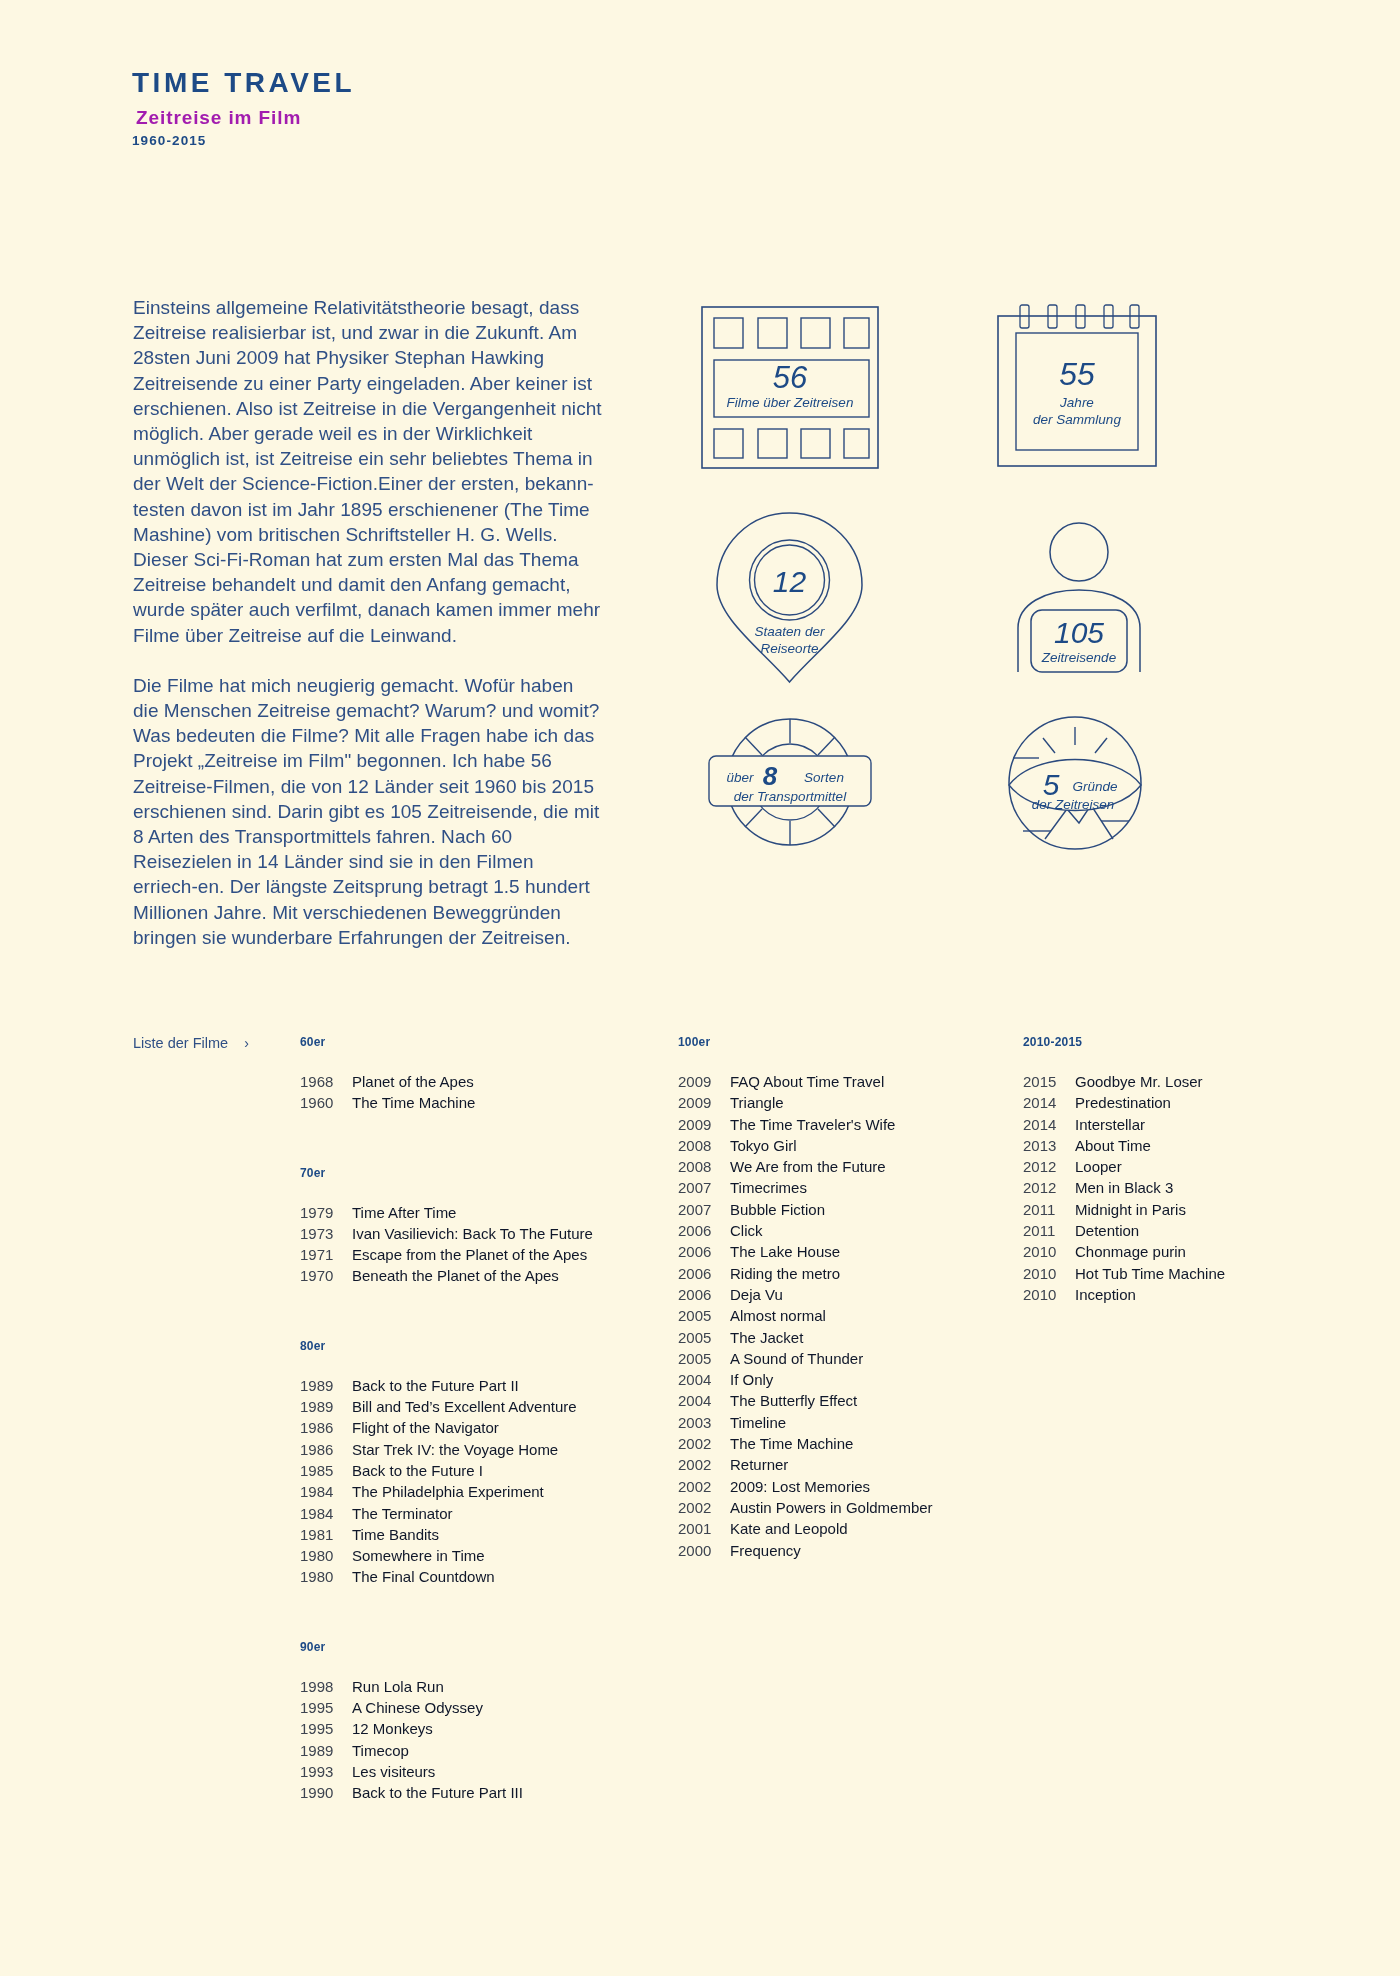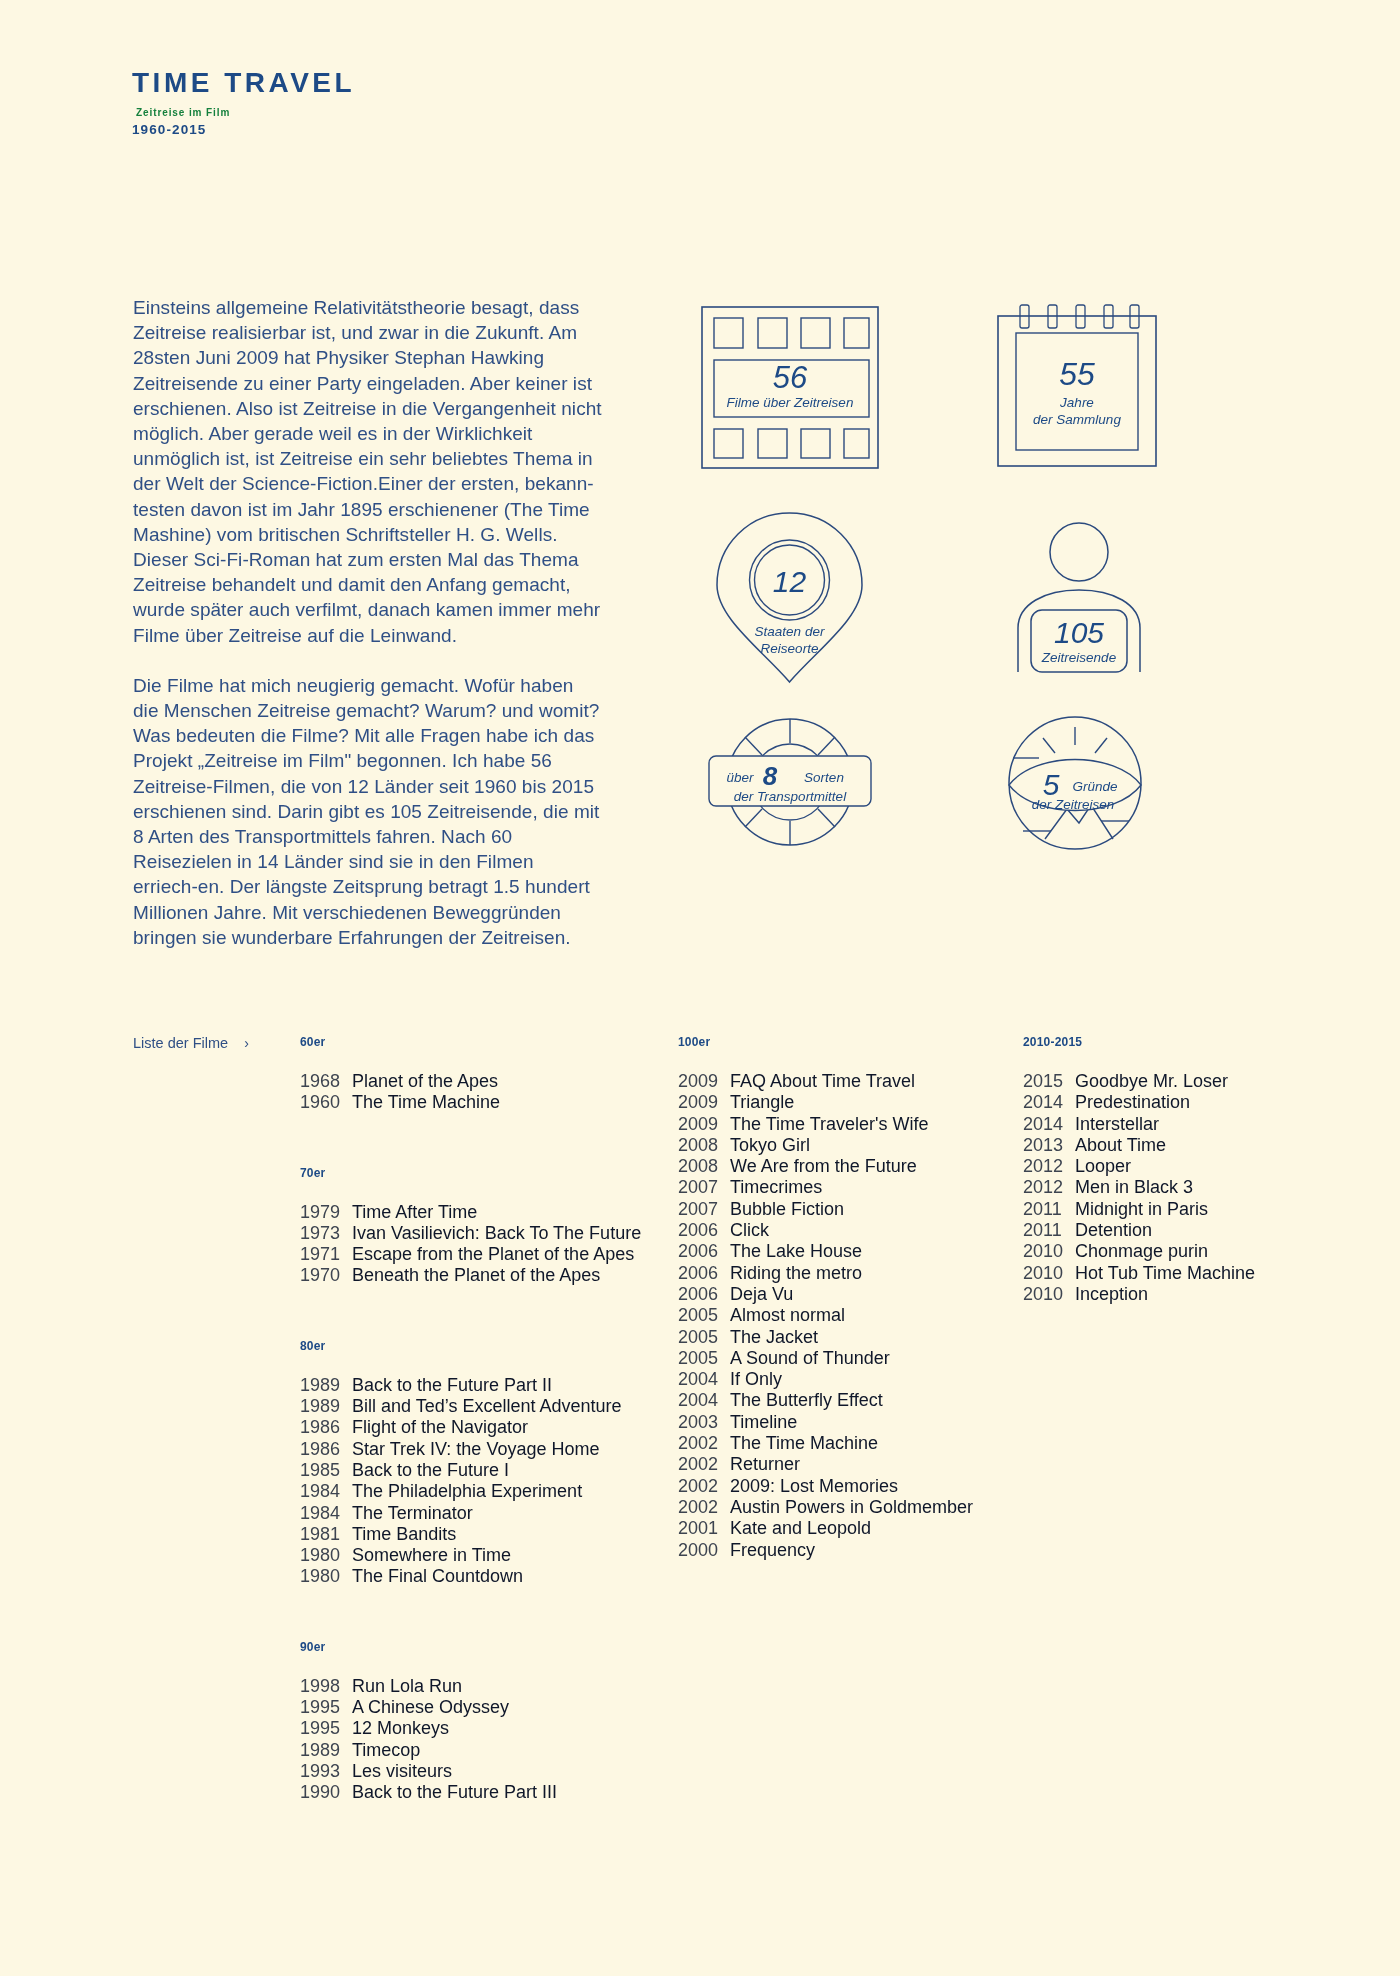--- a/index.html
+++ b/index.html
@@ -24,24 +24,24 @@
   }
   #title {
     font-size: 28px;
     font-weight: bold;
     letter-spacing: 3.5px;
     color: #1d4a86;
     line-height: 1.1;
     margin: 0;
   }
   #subtitle {
-    font-size: 10px;
+    font-size: 19px;
     font-weight: bold;
     letter-spacing: 0.9px;
-    color: #15803d;
+    color: #a21caf;
     margin: 8px 0 0 4px;
   }
   #years {
     font-size: 13.5px;
     font-weight: bold;
     letter-spacing: 1.1px;
     color: #1d4a86;
     margin: 4px 0 0 0;
   }
 
@@ -114,21 +114,21 @@
   .group { margin-bottom: 0; }
   .group-title {
     font-size: 12px;
     font-weight: bold;
     color: #1d4a86;
     letter-spacing: 0.2px;
     margin-bottom: 22px;
   }
   .film {
     display: flex;
-    font-size: 18px;
+    font-size: 15px;
     line-height: 21.3px;
     color: #3d4450;
     margin-bottom: 0;
   }
   .film .yr {
     width: 52px;
     flex: 0 0 52px;
     color: #3d4450;
   }
   .film .nm { color: #0f172a; }

